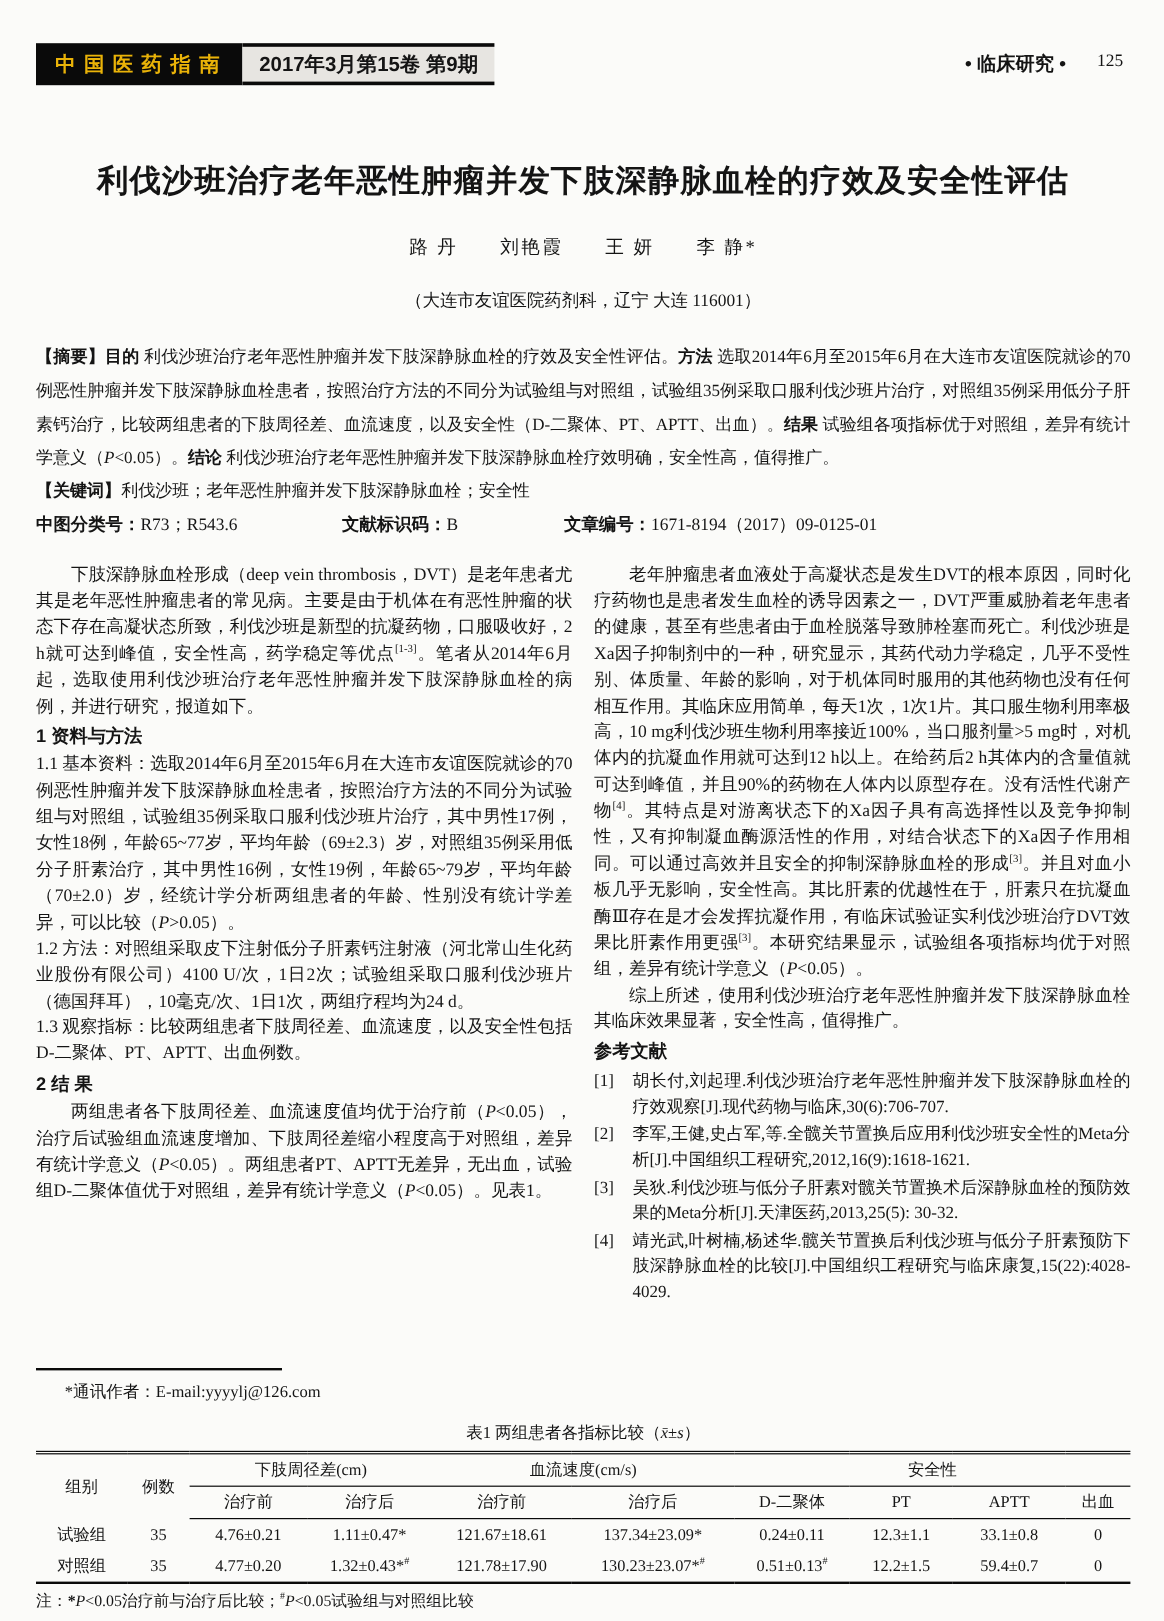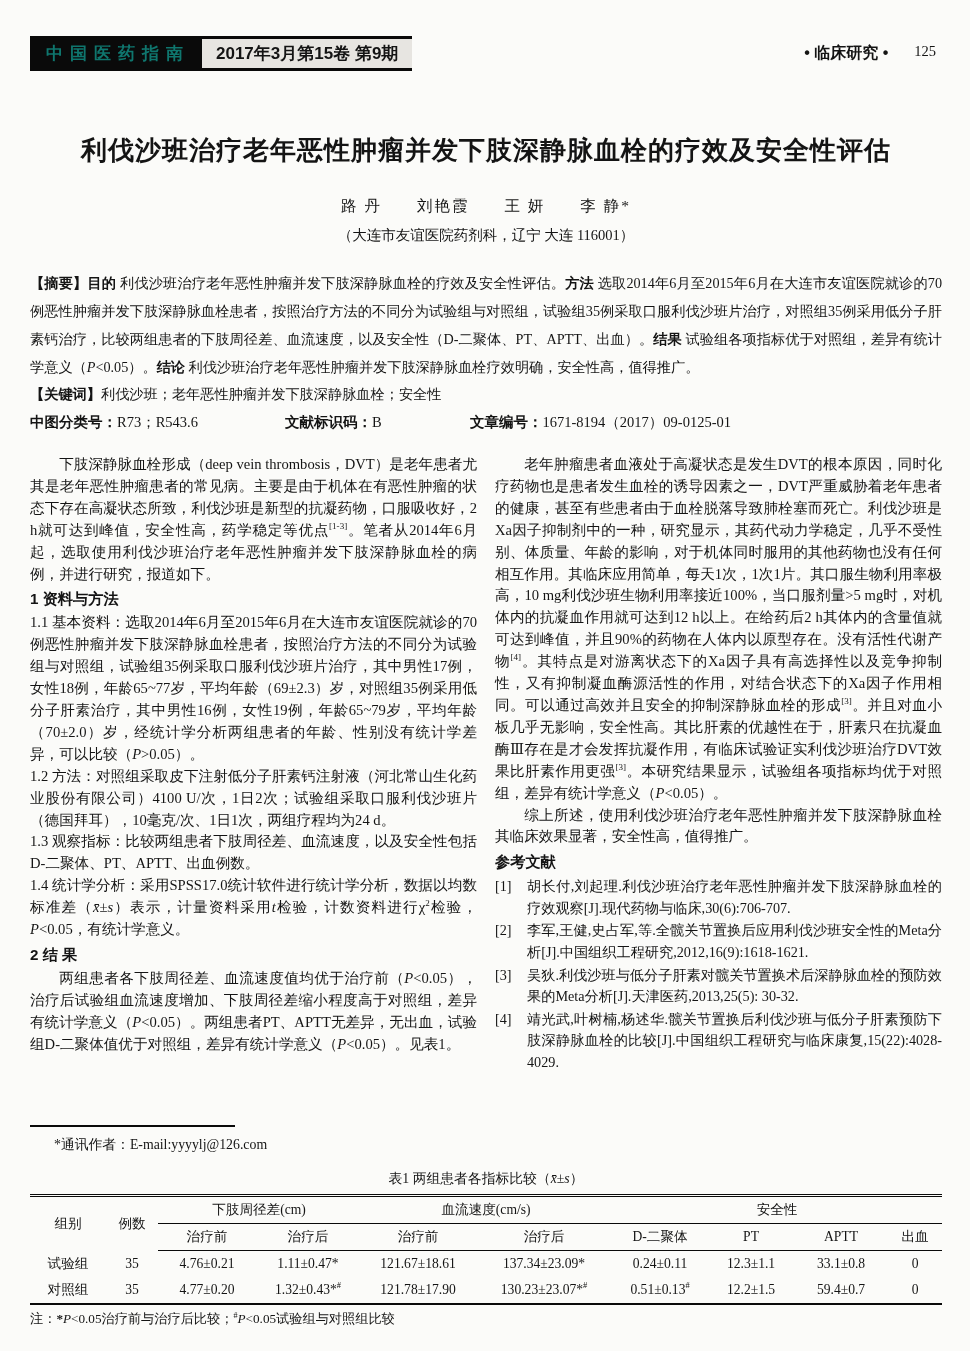--- a/index.html
+++ b/index.html
@@ -3,34 +3,34 @@
 <meta charset="utf-8">
 <style>
   * { margin:0; padding:0; box-sizing:border-box; }
   html,body { background:#fbfbf9; }
   body { font-family:"Liberation Serif","DejaVu Serif",serif; color:#141414; }
   .page { width:970px; height:1351px; padding:36px 28px 0 30px; overflow:hidden; position:relative; }
 
   
   .header { display:flex; justify-content:space-between; align-items:center; }
   .header-left { display:flex; align-items:stretch; }
-  .journal-box { background:#0a0a0a; color:#0f766e; font-family:"Liberation Sans","DejaVu Sans",sans-serif;
+  .journal-box { background:#0a0a0a; color:#eab308; font-family:"Liberation Sans","DejaVu Sans",sans-serif;
                  font-weight:bold; font-size:17px; letter-spacing:7px; padding:6px 12px 6px 16px; }
   .issue-strip { border-top:3px solid #0a0a0a; border-bottom:3px solid #0a0a0a; background:#e7e5e1;
                  font-family:"Liberation Sans","DejaVu Sans",sans-serif; font-weight:bold; font-size:17px;
                  padding:3px 14px; display:flex; align-items:center; }
   .header-right { display:flex; align-items:flex-start; gap:26px; padding-right:6px; }
   .section-label { font-family:"Liberation Sans","DejaVu Sans",sans-serif; font-weight:bold; font-size:16px; }
   .page-number { font-size:14.5px; }
 
   
   .title { text-align:center; font-family:"Liberation Sans","DejaVu Sans",sans-serif;
            font-weight:bold; font-size:26px; margin-top:62px; letter-spacing:1px; }
   .authors { text-align:center; font-size:15.5px; font-weight:normal; margin-top:28px; letter-spacing:2px; }
-  .affiliation { text-align:center; font-size:14.5px; margin-top:9px; }
+  .affiliation { text-align:center; font-size:14.5px; margin-top:24px; }
 
   
   .abstract { margin-top:24px; font-size:14.2px; line-height:28px; text-align:justify; }
   .abstract b, .keywords b, .meta-row b { font-family:"Liberation Sans","DejaVu Sans",sans-serif; }
   .keywords { font-size:14.2px; line-height:26px; text-align:justify; }
   .meta-row { display:flex; font-size:14.5px; margin-top:6px; }
   .meta-item.m1 { width:255px; }
   .meta-item.m2 { width:185px; }
 
   
@@ -98,21 +98,20 @@
   </div>
 
   <div class="columns">
 
     <div class="col">
       <p class="indent">下肢深静脉血栓形成（deep vein thrombosis，DVT）是老年患者尤其是老年恶性肿瘤患者的常见病。主要是由于机体在有恶性肿瘤的状态下存在高凝状态所致，利伐沙班是新型的抗凝药物，口服吸收好，2 h就可达到峰值，安全性高，药学稳定等优点<sup>[1-3]</sup>。笔者从2014年6月起，选取使用利伐沙班治疗老年恶性肿瘤并发下肢深静脉血栓的病例，并进行研究，报道如下。</p>
       <div class="sec-h">1 资料与方法</div>
       <p>1.1 基本资料：选取2014年6月至2015年6月在大连市友谊医院就诊的70例恶性肿瘤并发下肢深静脉血栓患者，按照治疗方法的不同分为试验组与对照组，试验组35例采取口服利伐沙班片治疗，其中男性17例，女性18例，年龄65~77岁，平均年龄（69±2.3）岁，对照组35例采用低分子肝素治疗，其中男性16例，女性19例，年龄65~79岁，平均年龄（70±2.0）岁，经统计学分析两组患者的年龄、性别没有统计学差异，可以比较（<i>P</i>&gt;0.05）。</p>
       <p>1.2 方法：对照组采取皮下注射低分子肝素钙注射液（河北常山生化药业股份有限公司）4100 U/次，1日2次；试验组采取口服利伐沙班片（德国拜耳），10毫克/次、1日1次，两组疗程均为24 d。</p>
       <p>1.3 观察指标：比较两组患者下肢周径差、血流速度，以及安全性包括D-二聚体、PT、APTT、出血例数。</p>
-      <p>1.4 统计学分析：采用SPSS17.0统计软件进行统计学分析，数据以均数标准差（<i>x̄</i>±<i>s</i>）表示，计量资料采用<i>t</i>检验，计数资料进行χ<sup>2</sup>检验，<i>P</i>&lt;0.05，有统计学意义。</p>
       <div class="sec-h">2 结  果</div>
       <p class="indent">两组患者各下肢周径差、血流速度值均优于治疗前（<i>P</i>&lt;0.05），治疗后试验组血流速度增加、下肢周径差缩小程度高于对照组，差异有统计学意义（<i>P</i>&lt;0.05）。两组患者PT、APTT无差异，无出血，试验组D-二聚体值优于对照组，差异有统计学意义（<i>P</i>&lt;0.05）。见表1。</p>
       <div class="footnote">
         <div class="fn-rule"></div>
         <div class="fn-text">*通讯作者：E-mail:yyyylj@126.com</div>
       </div>
     </div>
 
     <div class="col">
       <p class="indent">老年肿瘤患者血液处于高凝状态是发生DVT的根本原因，同时化疗药物也是患者发生血栓的诱导因素之一，DVT严重威胁着老年患者的健康，甚至有些患者由于血栓脱落导致肺栓塞而死亡。利伐沙班是Xa因子抑制剂中的一种，研究显示，其药代动力学稳定，几乎不受性别、体质量、年龄的影响，对于机体同时服用的其他药物也没有任何相互作用。其临床应用简单，每天1次，1次1片。其口服生物利用率极高，10 mg利伐沙班生物利用率接近100%，当口服剂量&gt;5 mg时，对机体内的抗凝血作用就可达到12 h以上。在给药后2 h其体内的含量值就可达到峰值，并且90%的药物在人体内以原型存在。没有活性代谢产物<sup>[4]</sup>。其特点是对游离状态下的Xa因子具有高选择性以及竞争抑制性，又有抑制凝血酶源活性的作用，对结合状态下的Xa因子作用相同。可以通过高效并且安全的抑制深静脉血栓的形成<sup>[3]</sup>。并且对血小板几乎无影响，安全性高。其比肝素的优越性在于，肝素只在抗凝血酶Ⅲ存在是才会发挥抗凝作用，有临床试验证实利伐沙班治疗DVT效果比肝素作用更强<sup>[3]</sup>。本研究结果显示，试验组各项指标均优于对照组，差异有统计学意义（<i>P</i>&lt;0.05）。</p>

